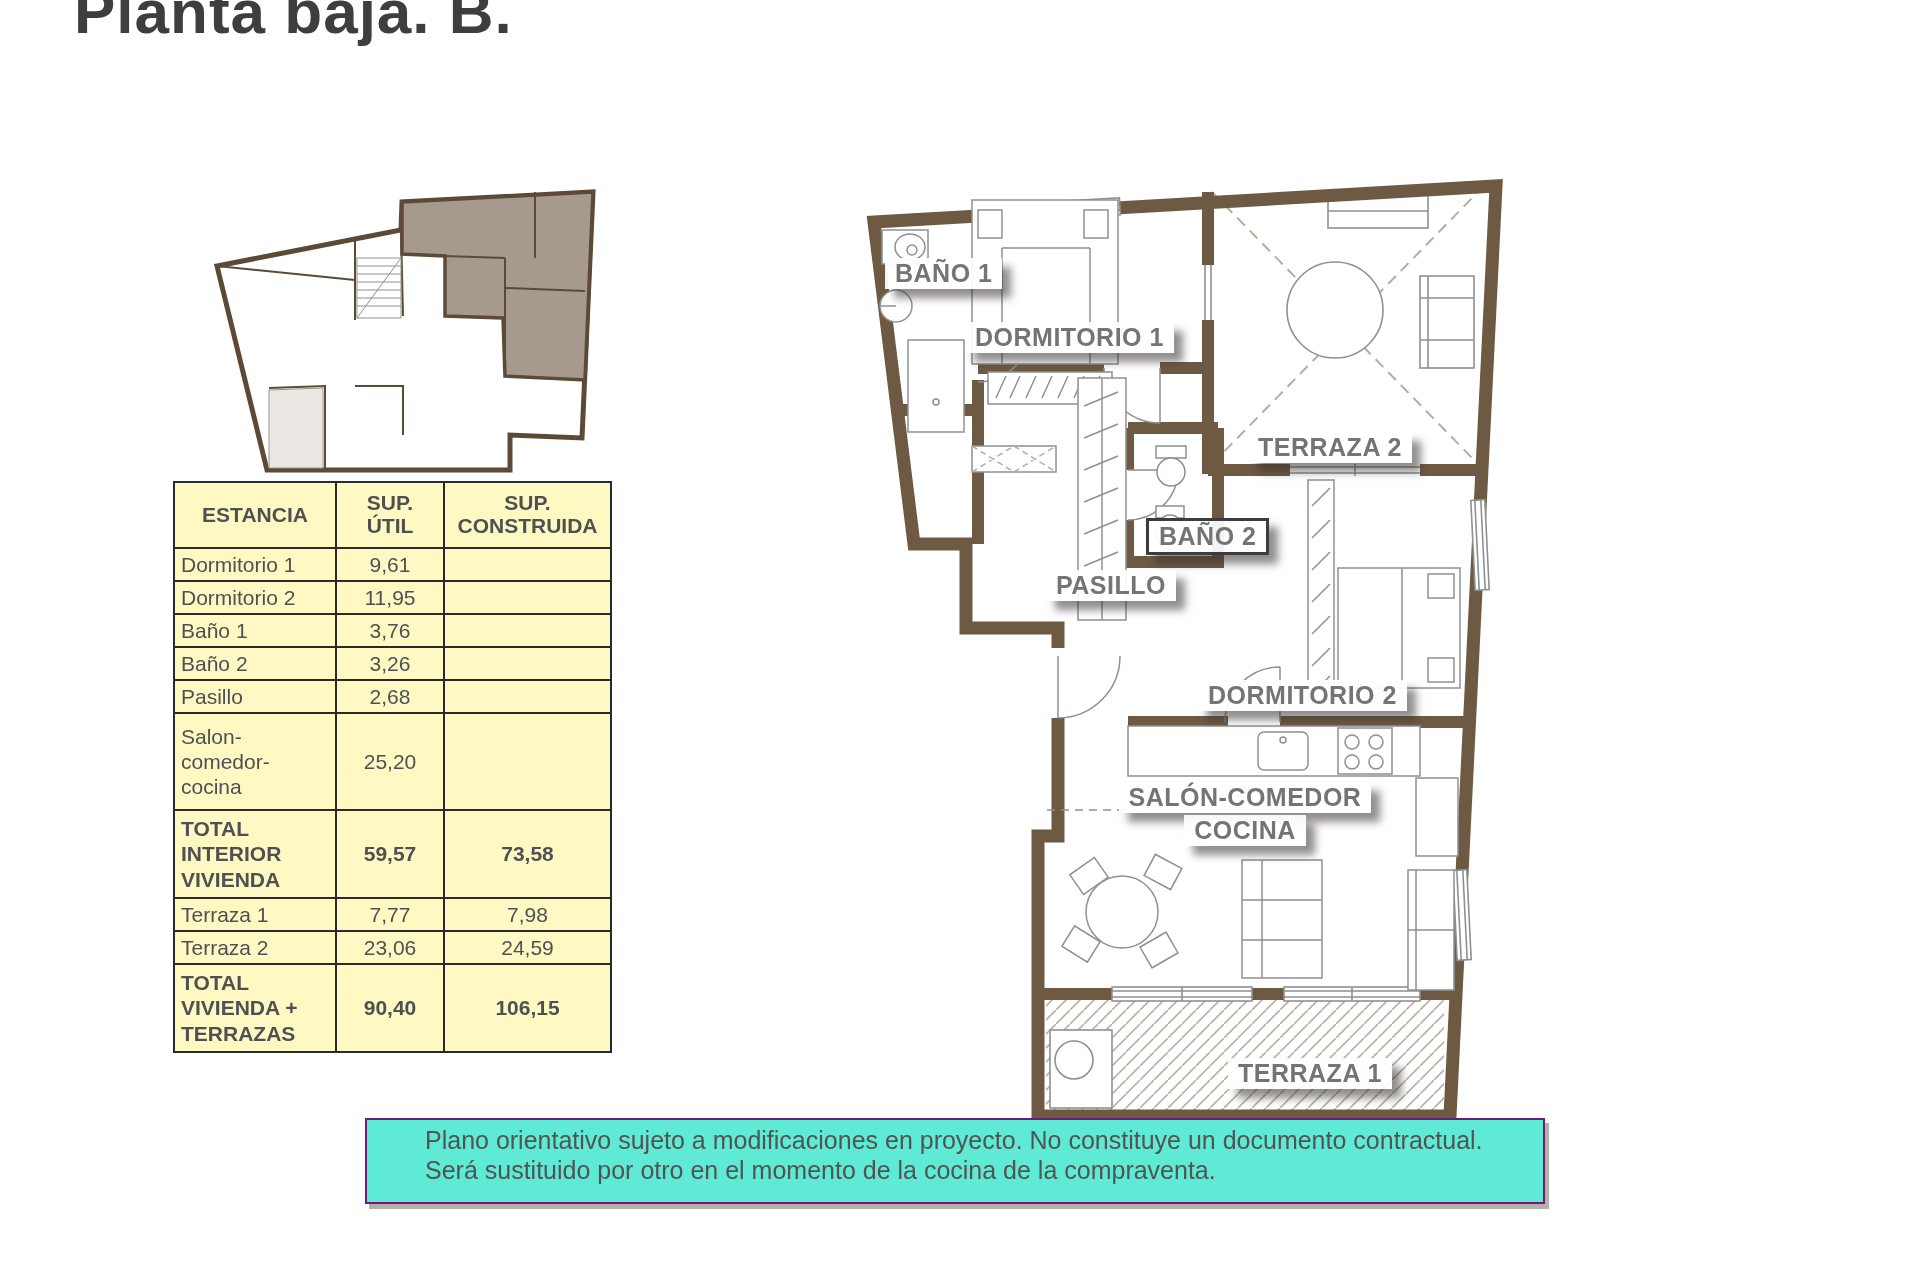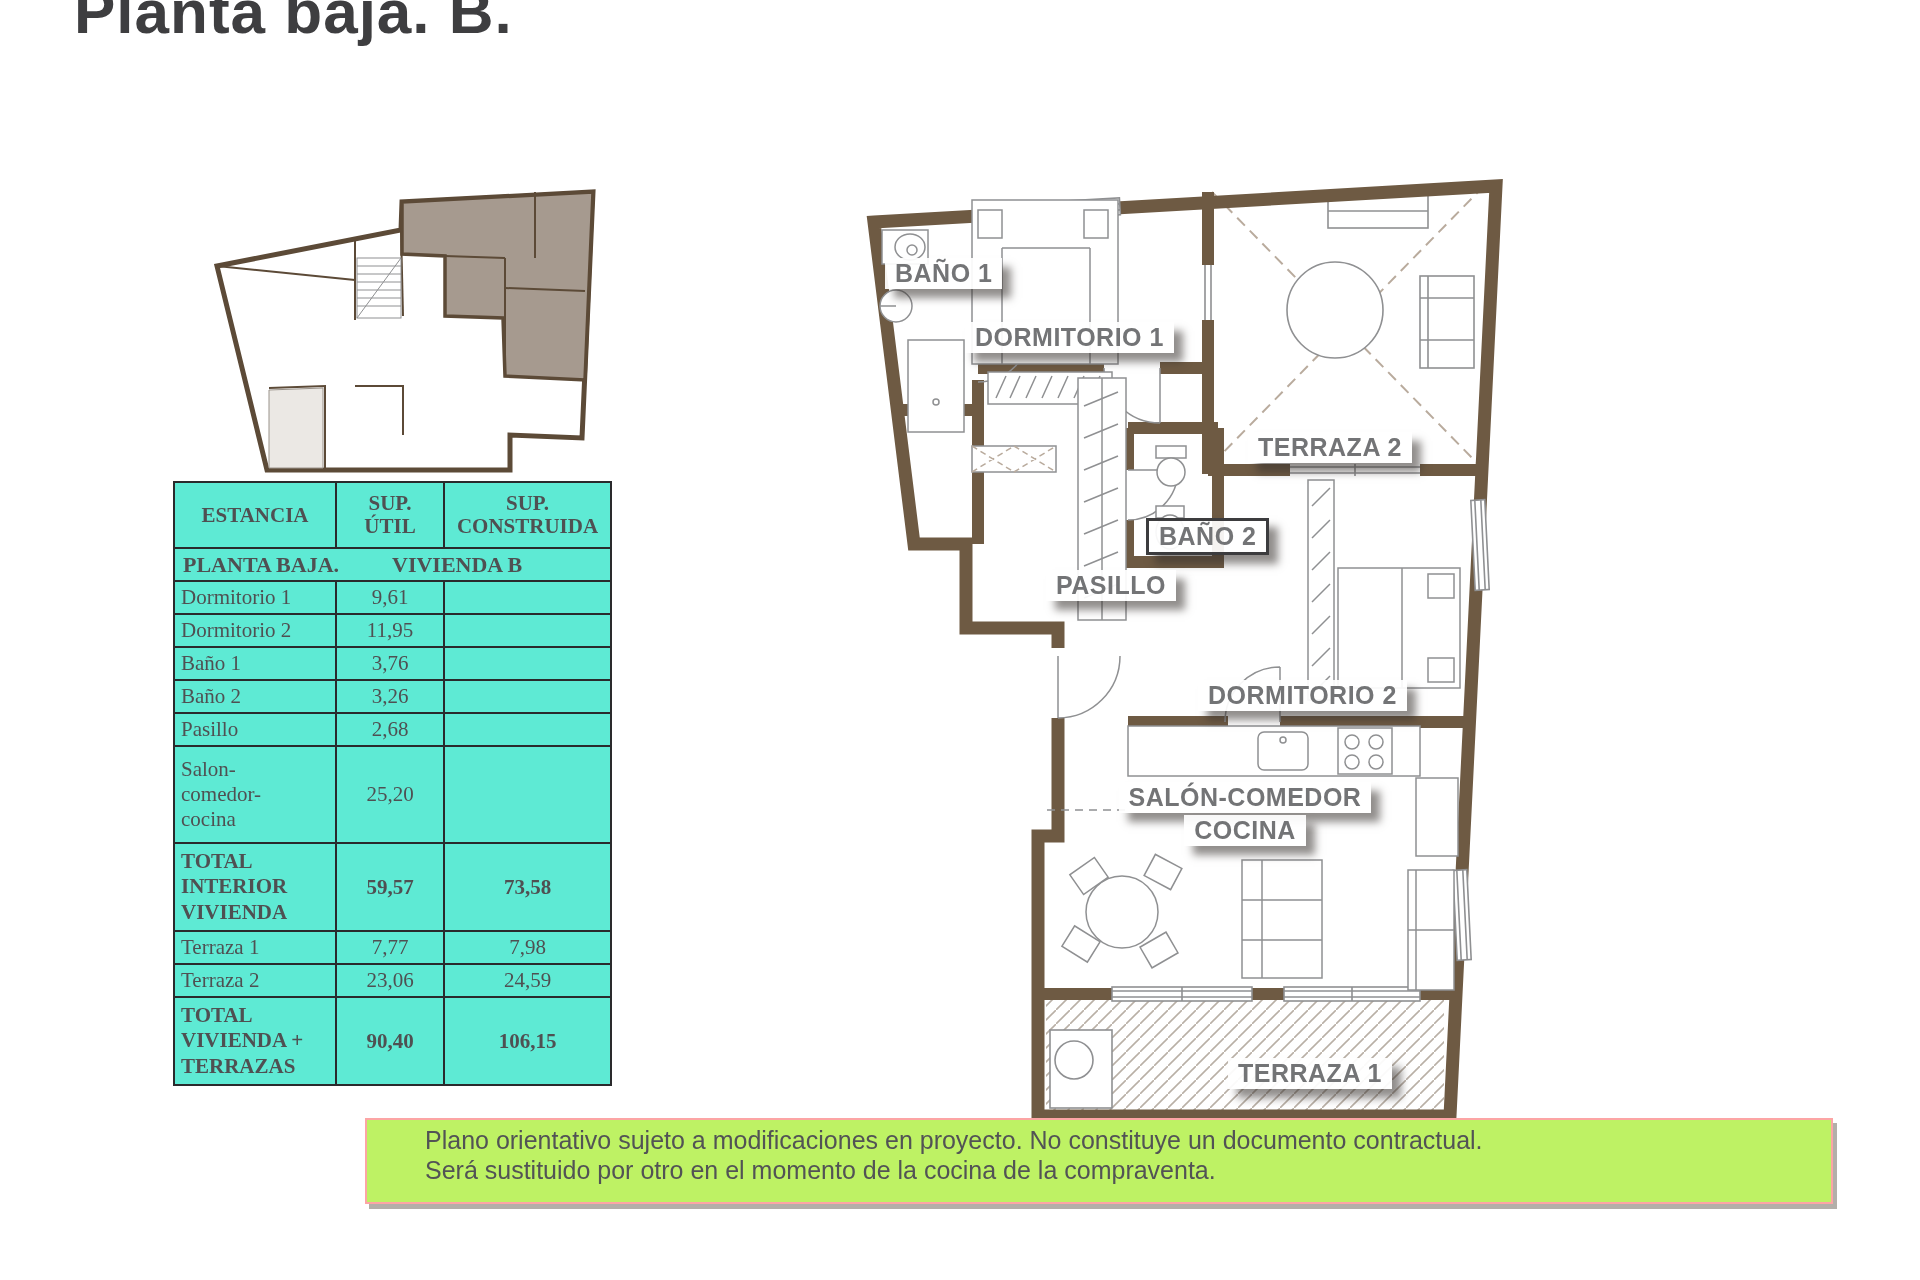--- a/index.html
+++ b/index.html
@@ -9,21 +9,21 @@
   }
   .page-title{
     position:absolute;left:74px;top:-24px;
     font-size:62px;font-weight:bold;color:#3e3e40;letter-spacing:1px;
     white-space:nowrap;
   }
   
   .areas-table{
     position:absolute;left:173px;top:481px;
     border-collapse:collapse;table-layout:fixed;width:437px;
-    font-size:21px;color:#4f5052;background:#5eead4;font-family:Liberation Serif, serif;
+    font-size:21px;color:#4f5052;background:#fef9c3;
   }
   .areas-table td,.areas-table th{
     border:2px solid #2a2a2c;padding:0 6px;vertical-align:middle;
     overflow:hidden;
   }
   .areas-table th{font-weight:bold;text-align:center;line-height:1.08;white-space:pre-line;height:64px;font-size:21px;}
   .sub-row td{height:31px;font-weight:bold;font-size:22px;position:relative;}
   .sub-left{padding-left:2px;}
   .sub-right{position:absolute;left:217px;top:50%;transform:translateY(-50%);}
   .cell-name{text-align:left;white-space:pre-line;line-height:1.2;}
@@ -36,22 +36,22 @@
     color:#737476;font-weight:bold;font-size:25px;letter-spacing:0.5px;
     padding:1px 10px;white-space:nowrap;
     box-shadow:9px 9px 8px rgba(55,50,45,0.55);
   }
   .plan-label.boxed{border:3px solid #3c3c3e;}
   .salon-label-wrap{
     position:absolute;display:flex;flex-direction:column;align-items:center;gap:2px;
   }
   
   .disclaimer{
-    position:absolute;left:365px;top:1118px;width:1468px;height:86px;
-    border:2px solid #fca5a5;background:#bef264;
+    position:absolute;left:365px;top:1118px;width:1180px;height:86px;
+    border:2px solid #701a75;background:#5eead4;
     box-shadow:4px 5px 0 #b3afa9;
     padding:5px 10px 0 58px;box-sizing:border-box;
     font-size:25px;line-height:1.2;color:#525355;
   }
   .disclaimer div{white-space:nowrap;}
   svg{position:absolute;}
 </style>
 </head>
 <body>
 
@@ -259,26 +259,20 @@
       <col style="width:167px">
     </colgroup>
   <thead>
     <tr>
       <th>ESTANCIA</th>
       <th>SUP.
 ÚTIL</th>
       <th>SUP.
 CONSTRUIDA</th>
     </tr>
-    <tr class="sub-row">
-      <td colspan="3">
-        <span class="sub-left">PLANTA BAJA.</span>
-        <span class="sub-right">VIVIENDA B</span>
-      </td>
-    </tr>
   </thead>
   <tbody id="area-rows">
       <tr style="height: 33px;">
         <td class="cell-name">Dormitorio 1</td>
         <td class="cell-num">9,61</td>
         <td class="cell-num"></td>
       </tr>
       <tr style="height: 33px;">
         <td class="cell-name">Dormitorio 2</td>
         <td class="cell-num">11,95</td>

